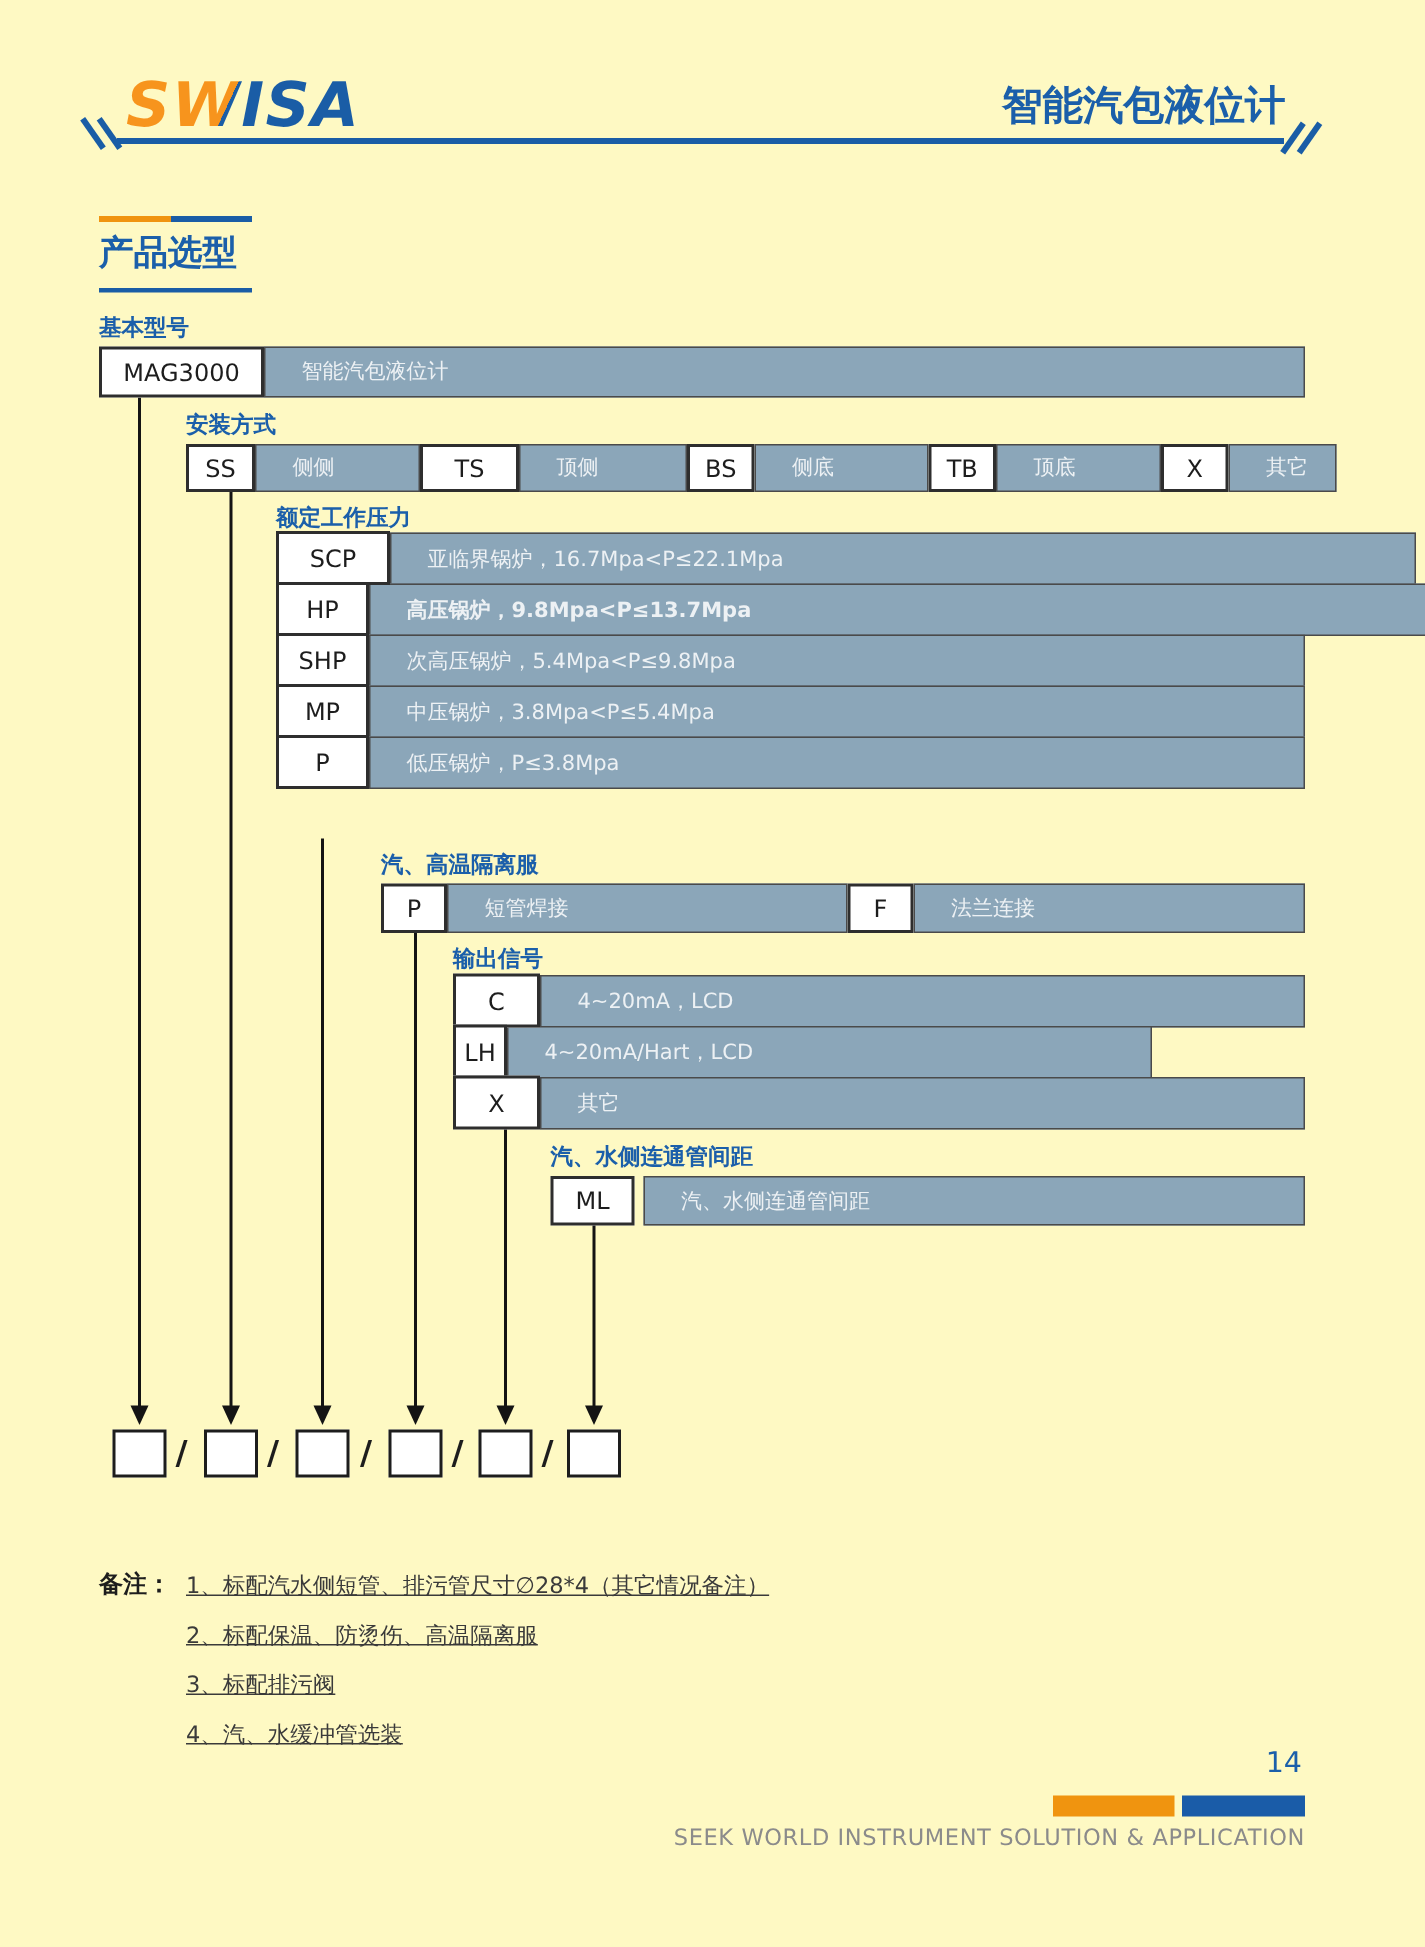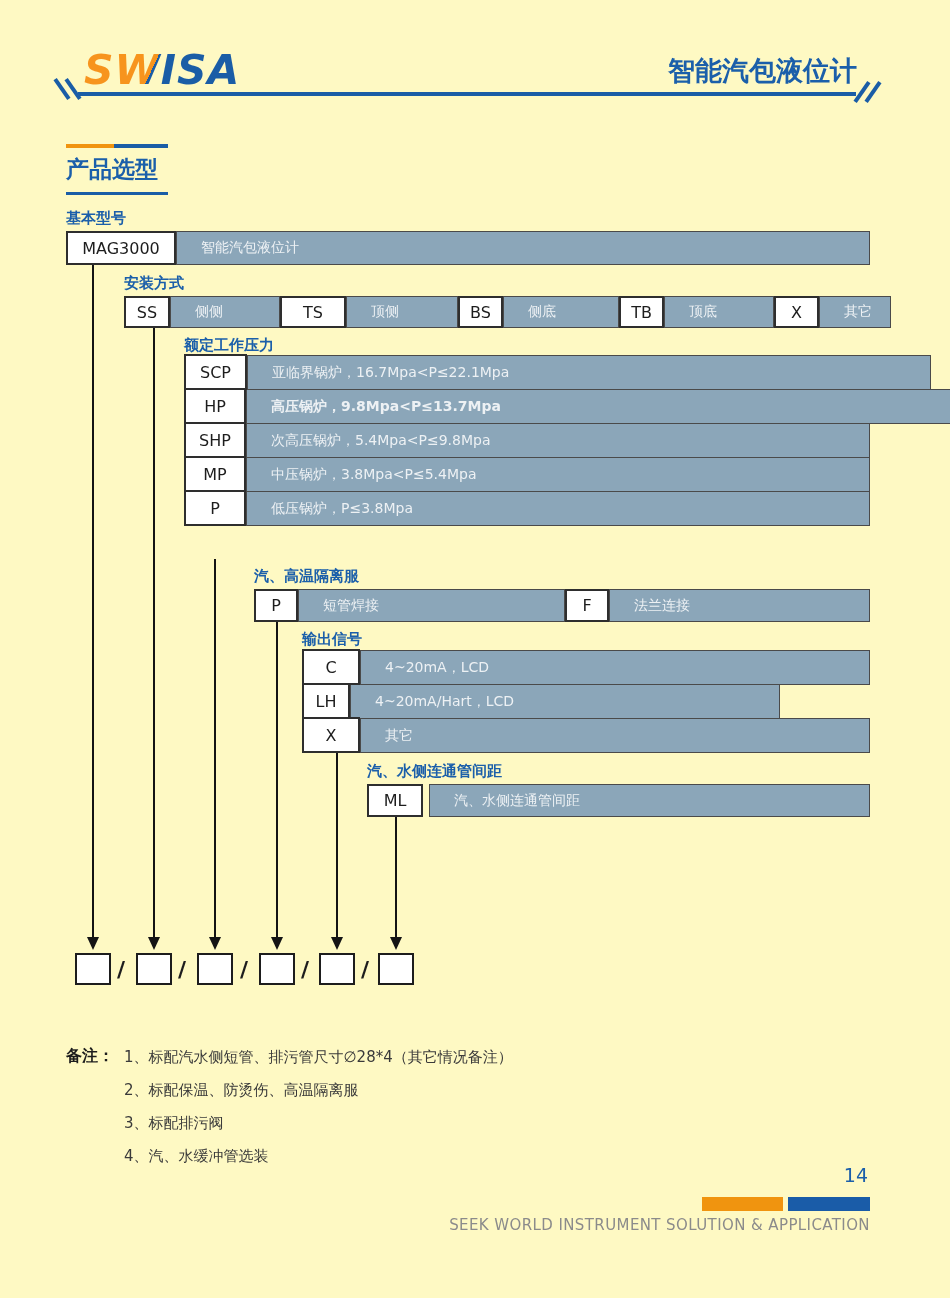--- a/index.html
+++ b/index.html
@@ -43,21 +43,21 @@
   }
   .vline{width:2px;background:#141414;}
   .arrowhead{width:0;height:0;border-left:6px solid transparent;border-right:6px solid transparent;
     border-top:13px solid #141414;}
   .ans-box{box-sizing:border-box;width:36px;height:32px;border:2px solid #1d1d1d;background:#fff;}
   .sep-slash{font-size:22px;font-weight:bold;color:#1d1d1d;line-height:1;}
 
   
   .notes-label{left:66px;top:1046px;font-size:16px;font-weight:bold;color:#1d1d1d;}
   .notes-list{left:124px;top:1047px;font-size:15px;color:#3a3a3a;}
-  .notes-list div{margin-bottom:13px;line-height:20px;}
+  .notes-list div{margin-bottom:13px;line-height:20px;text-decoration:underline;}
 
   
   .page-num{left:840px;top:1164px;width:28px;text-align:right;font-size:19px;color:#1B5FAA;}
   .bar{height:14px;top:1197px;}
   .bar.orange{left:702px;width:81px;background:#F0940F;}
   .bar.blue{left:788px;width:82px;background:#1A5CA8;}
   .slogan{left:420px;top:1216px;width:450px;text-align:right;font-size:15px;
     color:#8b8b8b;letter-spacing:0.4px;}
 </style>
 </head>
@@ -93,21 +93,21 @@
     <div class="desc-cell" style="width:116px;">侧底</div>
     <div class="code-cell" style="width:45px;">TB</div>
     <div class="desc-cell" style="width:110px;">顶底</div>
     <div class="code-cell" style="width:45px;">X</div>
     <div class="desc-cell" style="width:72px;">其它</div>
   </div>
 
   <div class="abs lvl-label" style="left:184px;top:336px;">额定工作压力</div>
   <div class="abs" style="left:184px;top:356px;">
     <div class="opt-row" style="height:34px;">
-      <div class="code-cell" style="width:63px;margin-top:-2px;">SCP</div>
+      <div class="code-cell" style="width:76px;margin-top:-2px;">SCP</div>
       <div class="desc-cell" style="width:684px;margin-top:-1px;">亚临界锅炉，16.7Mpa&lt;P≤22.1Mpa</div>
     </div>
     <div class="opt-row" style="height:34px;">
       <div class="code-cell" style="width:62px;margin-top:-2px;">HP</div>
       <div class="desc-cell" style="width:705px;margin-top:-1px;font-weight:bold;">高压锅炉，9.8Mpa&lt;P≤13.7Mpa</div>
     </div>
     <div class="opt-row" style="height:34px;">
       <div class="code-cell" style="width:62px;margin-top:-2px;">SHP</div>
       <div class="desc-cell" style="width:624px;margin-top:-1px;">次高压锅炉，5.4Mpa&lt;P≤9.8Mpa</div>
     </div>
@@ -129,21 +129,21 @@
     <div class="desc-cell" style="width:261px;">法兰连接</div>
   </div>
 
   <div class="abs lvl-label" style="left:302px;top:630px;">输出信号</div>
   <div class="abs" style="left:302px;top:651px;">
     <div class="opt-row" style="height:34px;">
       <div class="code-cell" style="width:58px;margin-top:-2px;">C</div>
       <div class="desc-cell" style="width:510px;margin-top:-1px;">4~20mA，LCD</div>
     </div>
     <div class="opt-row" style="height:34px;">
-      <div class="code-cell" style="width:48px;margin-top:-2px;">LH</div>
+      <div class="code-cell" style="width:36px;margin-top:-2px;">LH</div>
       <div class="desc-cell" style="width:430px;margin-top:-1px;">4~20mA/Hart，LCD</div>
     </div>
     <div class="opt-row" style="height:34px;">
       <div class="code-cell" style="width:58px;margin-top:-2px;">X</div>
       <div class="desc-cell" style="width:510px;margin-top:-1px;">其它</div>
     </div>
   </div>
 
   <div class="abs lvl-label" style="left:367px;top:762px;">汽、水侧连通管间距</div>
   <div class="abs opt-row" style="left:367px;top:784px;height:33px;">

